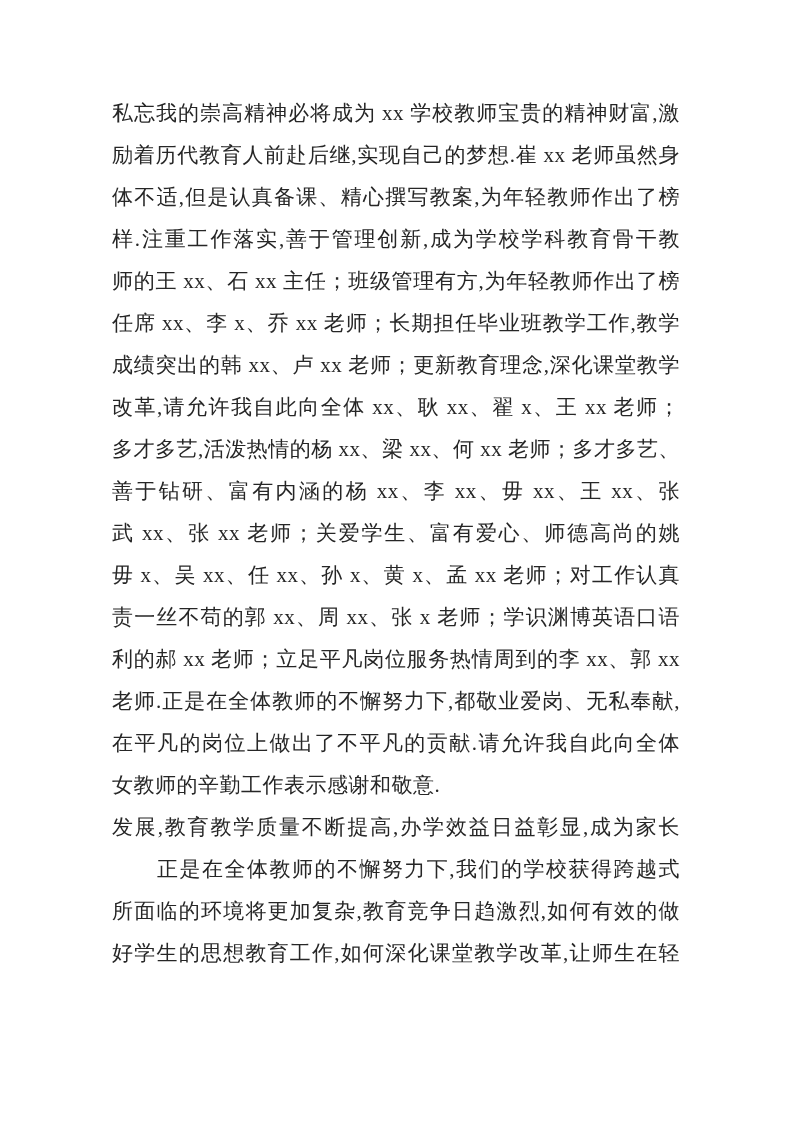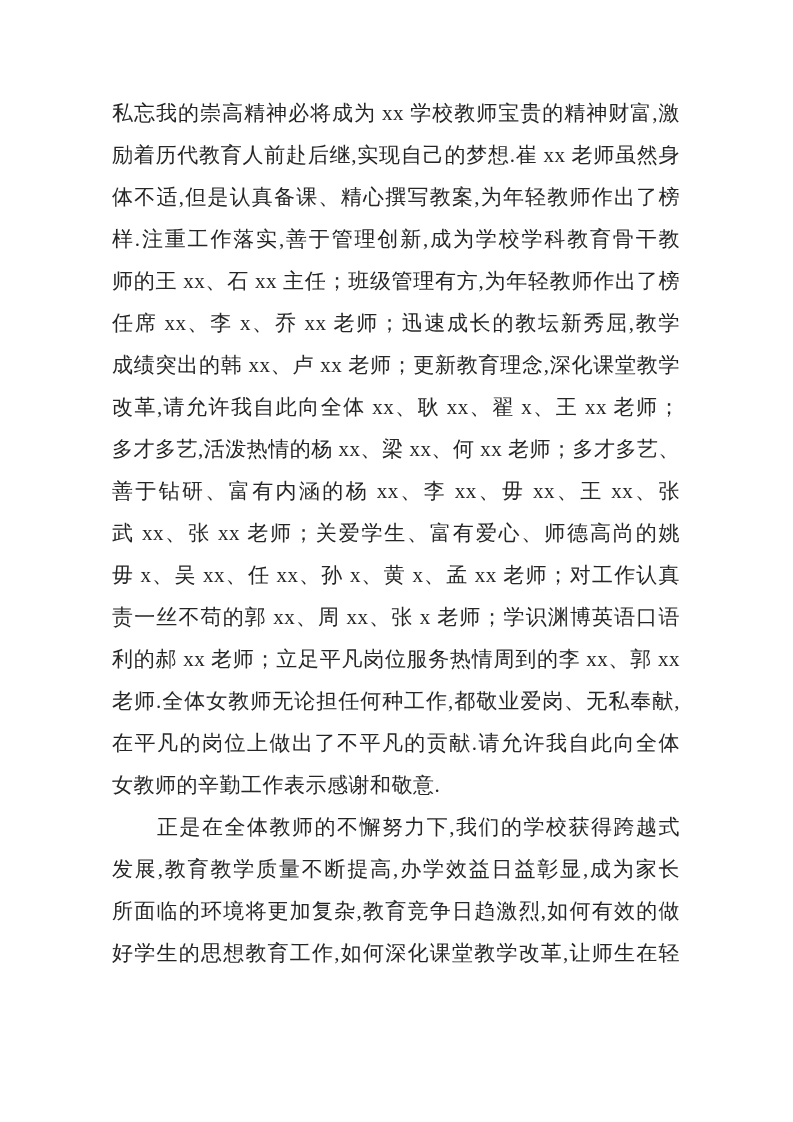--- a/index.html
+++ b/index.html
@@ -44,34 +44,34 @@
 <body>
 
 <div class="page">
 
   <div class="paragraph">
     <div class="line">私忘我的崇高精神必将成为 xx 学校教师宝贵的精神财富,激</div>
     <div class="line">励着历代教育人前赴后继,实现自己的梦想.崔 xx 老师虽然身</div>
     <div class="line">体不适,但是认真备课、精心撰写教案,为年轻教师作出了榜</div>
     <div class="line">样.注重工作落实,善于管理创新,成为学校学科教育骨干教</div>
     <div class="line">师的王 xx、石 xx 主任；班级管理有方,为年轻教师作出了榜</div>
-    <div class="line">任席 xx、李 x、乔 xx 老师；迅速成长的教坛新秀屈,教学</div>
+    <div class="line">任席 xx、李 x、乔 xx 老师；长期担任毕业班教学工作,教学</div>
     <div class="line">成绩突出的韩 xx、卢 xx 老师；更新教育理念,深化课堂教学</div>
     <div class="line">改革,请允许我自此向全体 xx、耿 xx、翟 x、王 xx 老师；</div>
     <div class="line">多才多艺,活泼热情的杨 xx、梁 xx、何 xx 老师；多才多艺、</div>
     <div class="line">善于钻研、富有内涵的杨 xx、李 xx、毋 xx、王 xx、张 xx、</div>
     <div class="line">武 xx、张 xx 老师；关爱学生、富有爱心、师德高尚的姚 x、</div>
     <div class="line">毋 x、吴 xx、任 xx、孙 x、黄 x、孟 xx 老师；对工作认真负</div>
     <div class="line">责一丝不苟的郭 xx、周 xx、张 x 老师；学识渊博英语口语流</div>
     <div class="line">利的郝 xx 老师；立足平凡岗位服务热情周到的李 xx、郭 xx</div>
-    <div class="line">老师.全体女教师无论担任何种工作,都敬业爱岗、无私奉献,</div>
+    <div class="line">老师.正是在全体教师的不懈努力下,都敬业爱岗、无私奉献,</div>
     <div class="line">在平凡的岗位上做出了不平凡的贡献.请允许我自此向全体</div>
     <div class="line para-last">女教师的辛勤工作表示感谢和敬意.</div>
   </div>
 
   <div class="paragraph">
+    <div class="line">发展,教育教学质量不断提高,办学效益日益彰显,成为家长</div>
     <div class="line">　　正是在全体教师的不懈努力下,我们的学校获得跨越式</div>
-    <div class="line">发展,教育教学质量不断提高,办学效益日益彰显,成为家长</div>
     <div class="line">所面临的环境将更加复杂,教育竞争日趋激烈,如何有效的做</div>
     <div class="line">好学生的思想教育工作,如何深化课堂教学改革,让师生在轻</div>
   </div>
 
 </div>
 
 </body></html>

